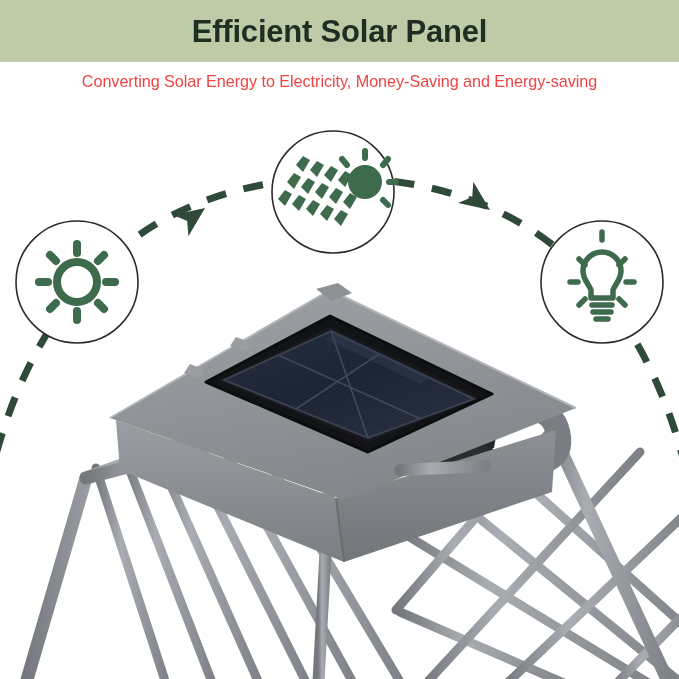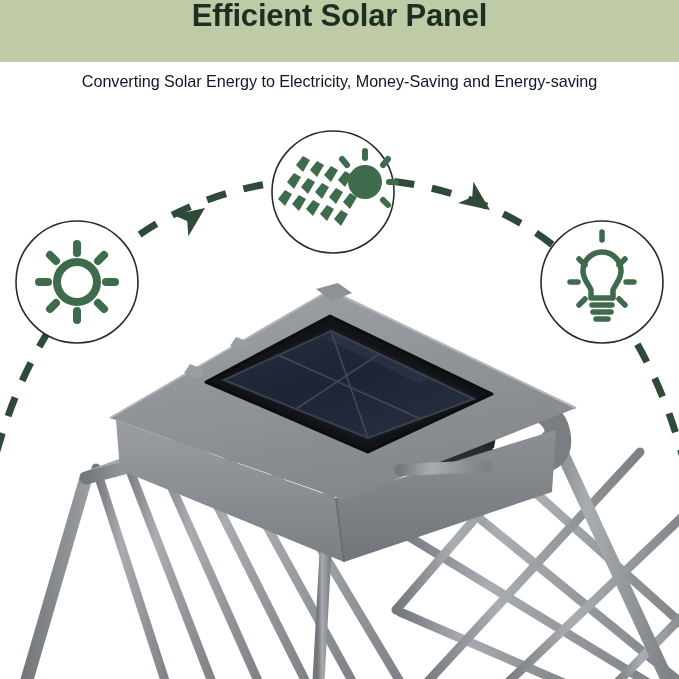--- a/index.html
+++ b/index.html
@@ -9,32 +9,32 @@
     font-family:"Liberation Sans", sans-serif;
     overflow:hidden;
     position:relative;
   }
   #stage{position:relative;width:679px;height:679px;overflow:hidden;background:#fff;}
 
   
   .banner{
     position:absolute;left:0;top:0;width:679px;height:62px;
     background:#bfcba7;
-    display:flex;align-items:flex-start;justify-content:center;
+    display:flex;align-items:center;justify-content:center;
   }
   .banner-title{
     font-family:"Liberation Sans", sans-serif;
     font-size:31px;font-weight:700;letter-spacing:-0.2px;
     color:#1d2f22;white-space:nowrap;
     line-height:1;
   }
   .subtitle{
     position:absolute;left:0;top:62px;width:679px;height:38px;
     display:flex;align-items:center;justify-content:center;
-    font-size:16.2px;color:#0f172a;white-space:nowrap;letter-spacing:-0.05px;
+    font-size:16.2px;color:#ef4444;white-space:nowrap;letter-spacing:-0.05px;
   }
 
   
   .art{position:absolute;left:0;top:0;width:679px;height:679px;}
   .art.product{z-index:3;}
   .art.flow{z-index:2;}
   .art.badges{z-index:4;}
 </style>
 </head>
 <body>

